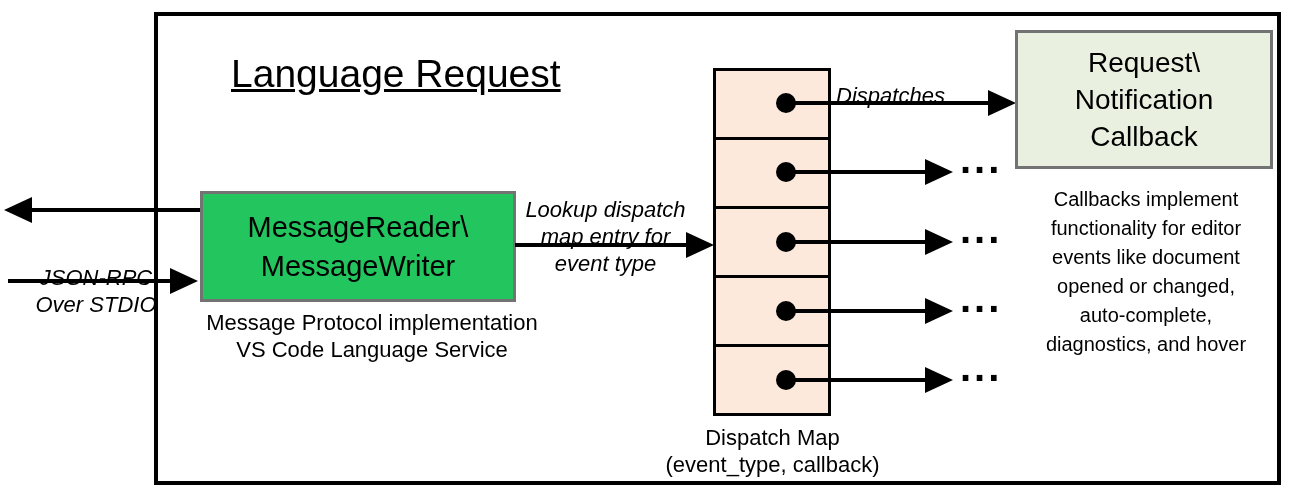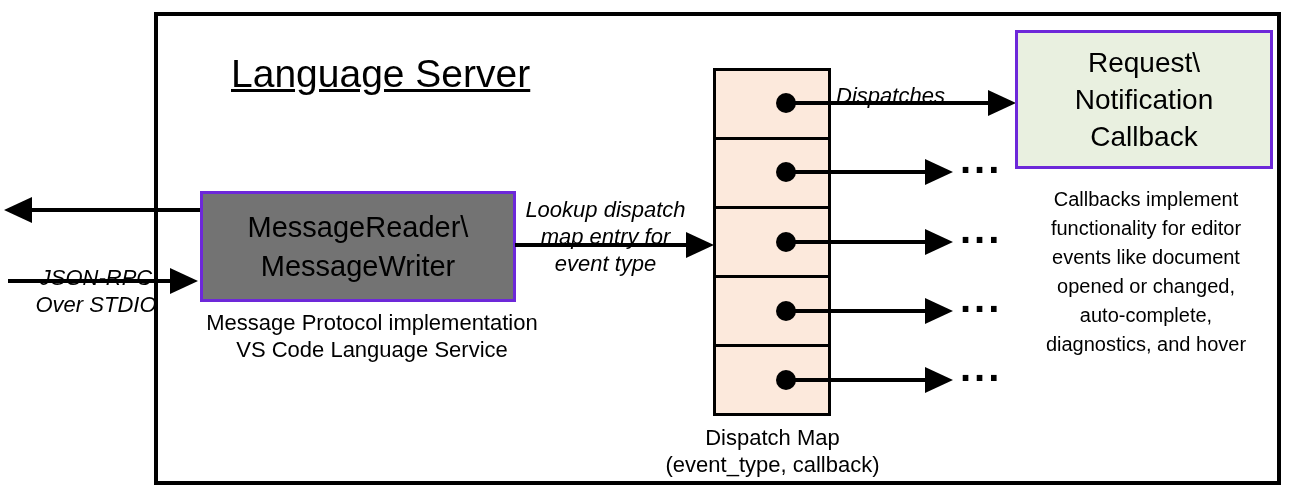--- a/index.html
+++ b/index.html
@@ -1,43 +1,43 @@
 <!DOCTYPE html>
 <html><head>
 <meta charset="utf-8">
 <style>
   html,body{margin:0;padding:0;background:#fff;}
   body{font-family:"Liberation Sans","DejaVu Sans",sans-serif;color:#000;}
   #stage{position:relative;width:1291px;height:494px;background:#fff;overflow:hidden;}
   .hline{position:absolute;height:4px;background:#000;}
   .head-right{position:absolute;width:0;height:0;border-top:13px solid transparent;border-bottom:13px solid transparent;border-left:28px solid #000;}
   .head-left{position:absolute;width:0;height:0;border-top:13px solid transparent;border-bottom:13px solid transparent;border-right:28px solid #000;}
-  .box{position:absolute;border:3px solid #6d28d9;display:flex;flex-direction:column;align-items:center;justify-content:center;text-align:center;box-sizing:border-box;}
+  .box{position:absolute;border:3px solid #737373;display:flex;flex-direction:column;align-items:center;justify-content:center;text-align:center;box-sizing:border-box;}
   .italic-lbl{position:absolute;font-style:italic;font-size:22px;line-height:27px;text-align:center;margin-top:40px;}
   .caption{position:absolute;font-size:22px;line-height:27px;text-align:center;}
   .dot{position:absolute;width:20px;height:20px;border-radius:50%;background:#000;}
   .ellipsis{position:absolute;font-size:40px;font-weight:bold;letter-spacing:3px;line-height:40px;}
   #outer-box{position:absolute;left:154px;top:12px;width:1127px;height:473px;border:4px solid #000;box-sizing:border-box;}
   #title{position:absolute;left:231px;top:52px;font-size:39px;text-decoration:underline;}
-  #message-box{left:200px;top:191px;width:316px;height:111px;background:#737373;font-size:29px;line-height:39px;}
+  #message-box{left:200px;top:191px;width:316px;height:111px;background:#22c55e;font-size:29px;line-height:39px;}
   #callback-box{left:1015px;top:30px;width:258px;height:139px;background:#e9f0e0;font-size:28px;line-height:37px;}
   #dispatch-map{position:absolute;left:713px;top:68px;width:118px;height:348px;border:3px solid #000;box-sizing:border-box;display:flex;flex-direction:column;}
   .dispatch-cell{flex:1;background:#fce9dc;border-bottom:3px solid #000;}
   .dispatch-cell:last-child{border-bottom:none;}
   #callbacks-note{position:absolute;left:1018px;top:185px;width:256px;font-size:20px;line-height:29px;text-align:center;}
   #callbacks-note span{display:block;}
 </style>
 </head>
 <body>
 
 <div id="stage">
 
   <div id="outer-box"></div>
 
-  <div id="title">Language Server</div>
+  <div id="title">Language Request</div>
 
   <div class="hline" style="left:30px;top:208px;width:170px;"></div>
   <div class="head-left" style="left:4px;top:197px;"></div>
   <div class="hline" style="left:8px;top:279px;width:162px;"></div>
   <div class="head-right" style="left:170px;top:268px;"></div>
 
   <div class="italic-lbl" style="left:16px;top:224px;width:160px;">
     <span style="display:block;">JSON-RPC</span>
     <span style="display:block;">Over STDIO</span>
   </div>

